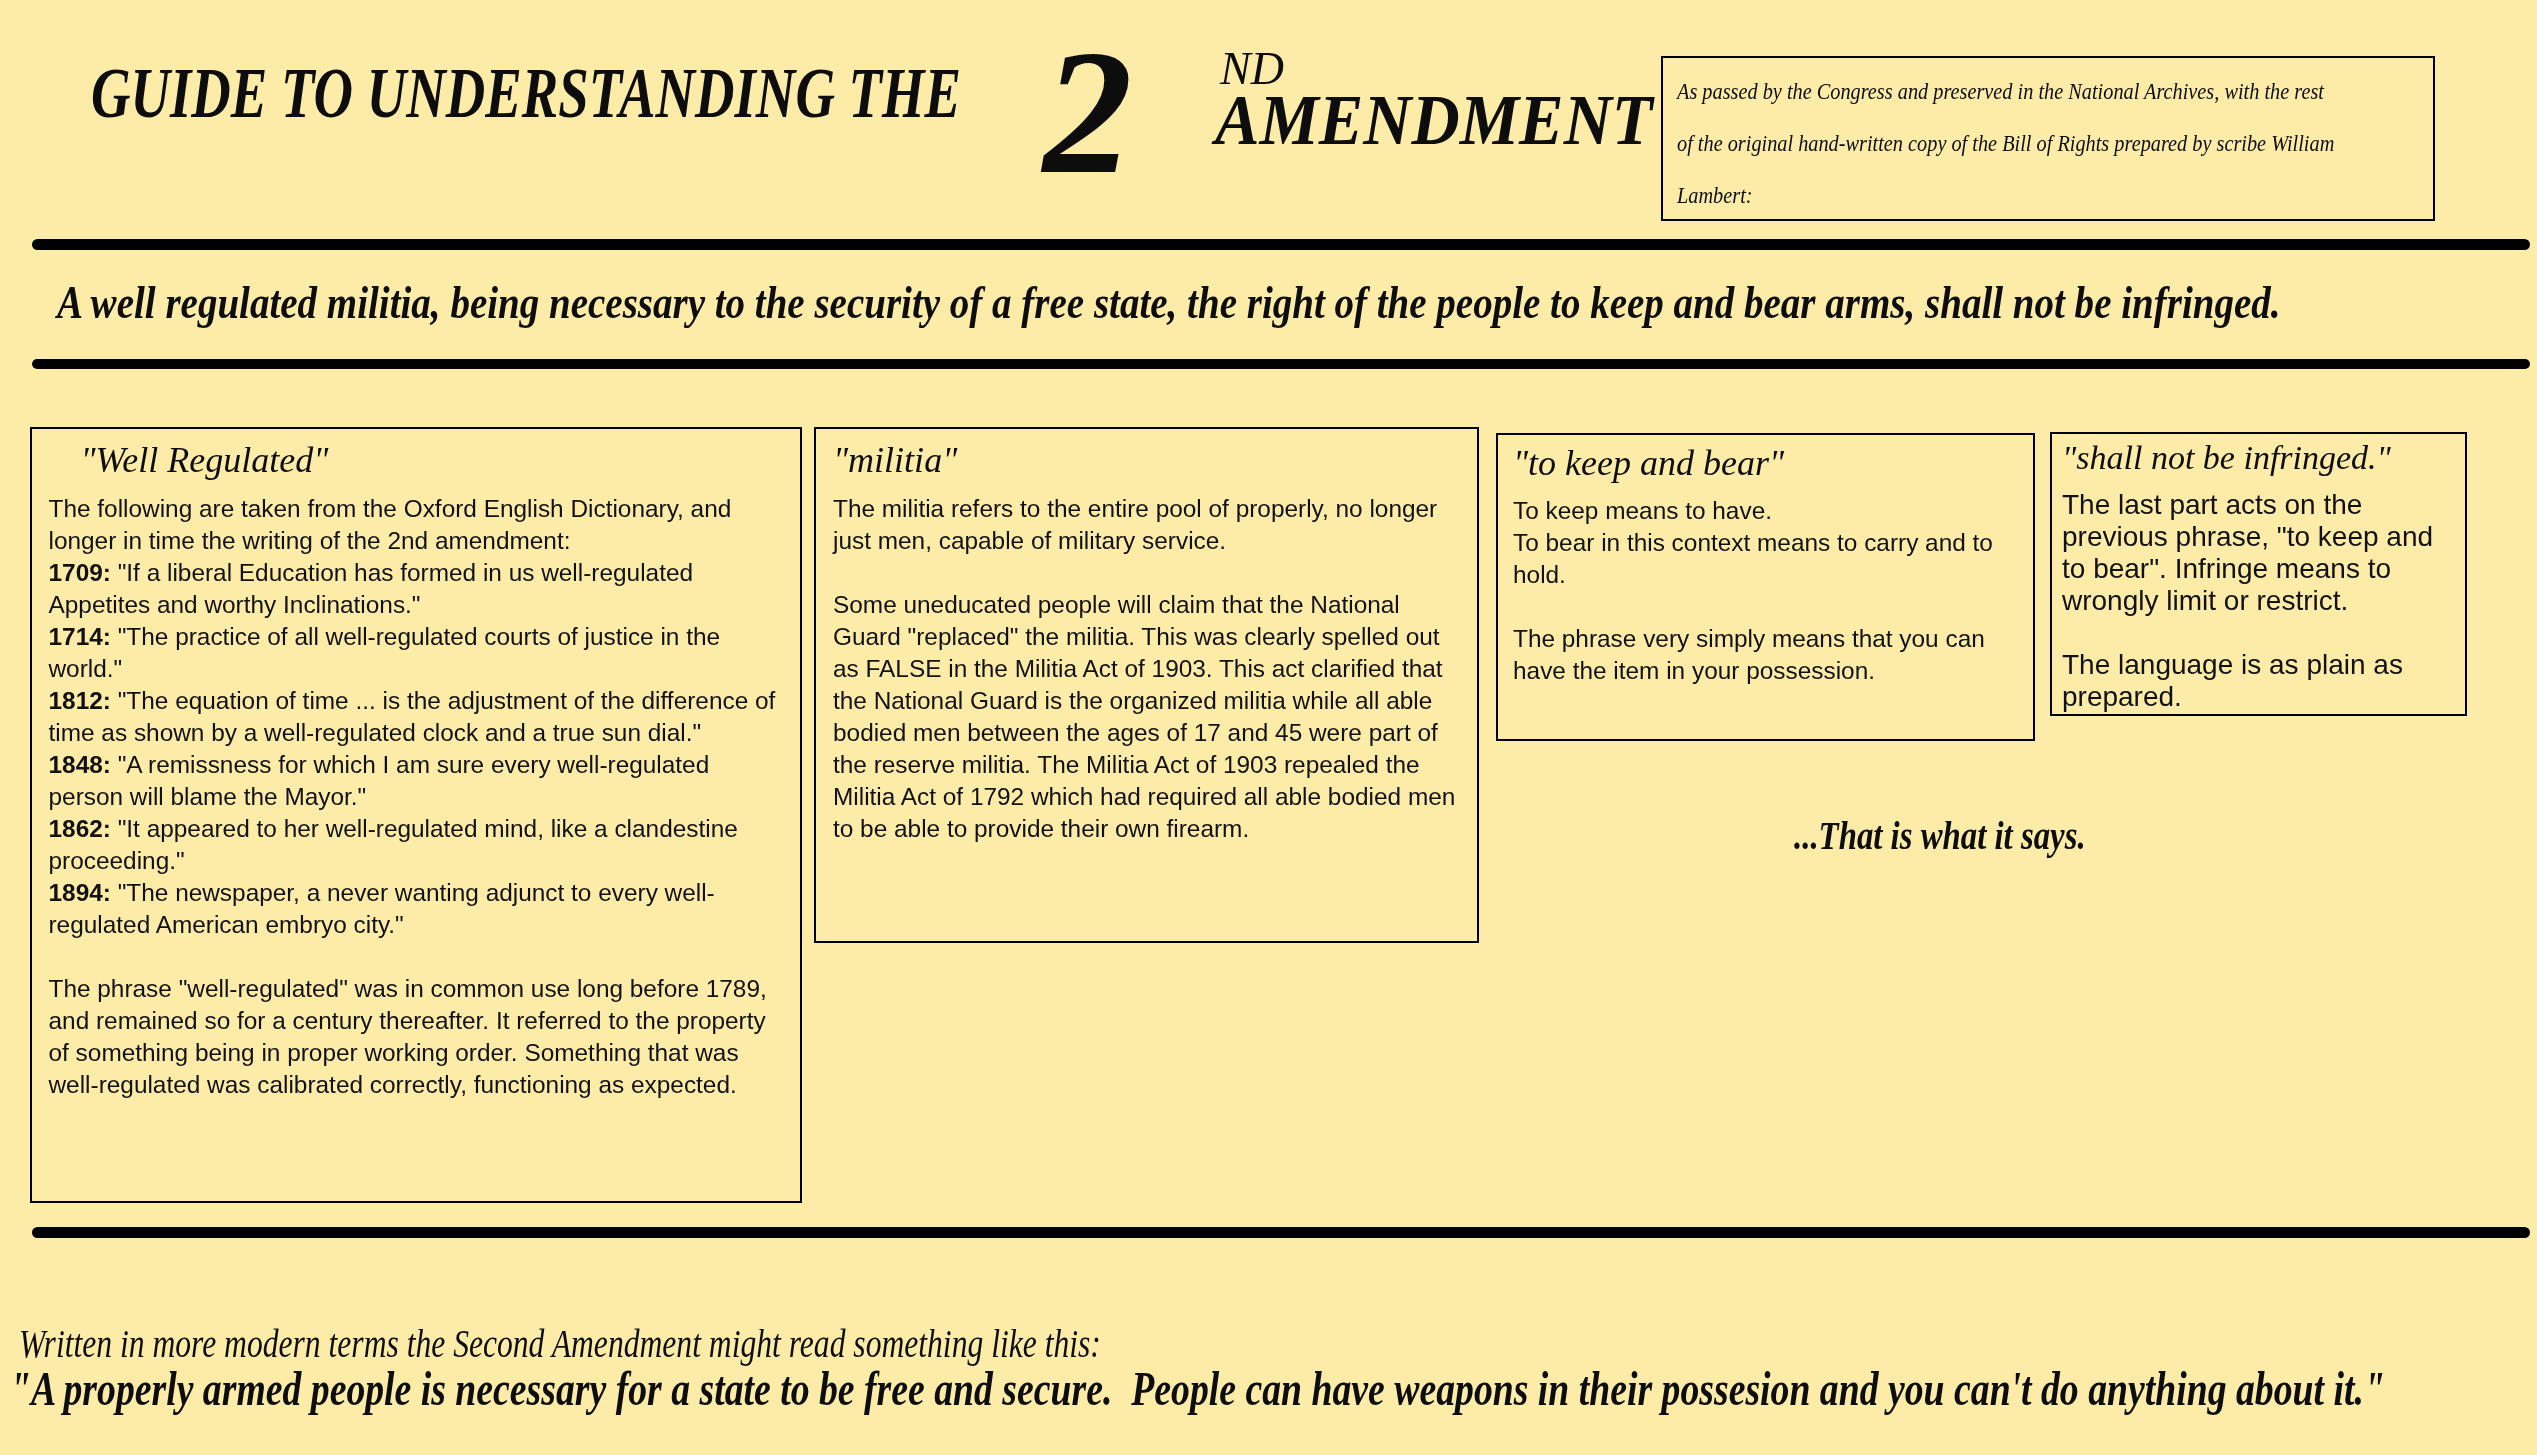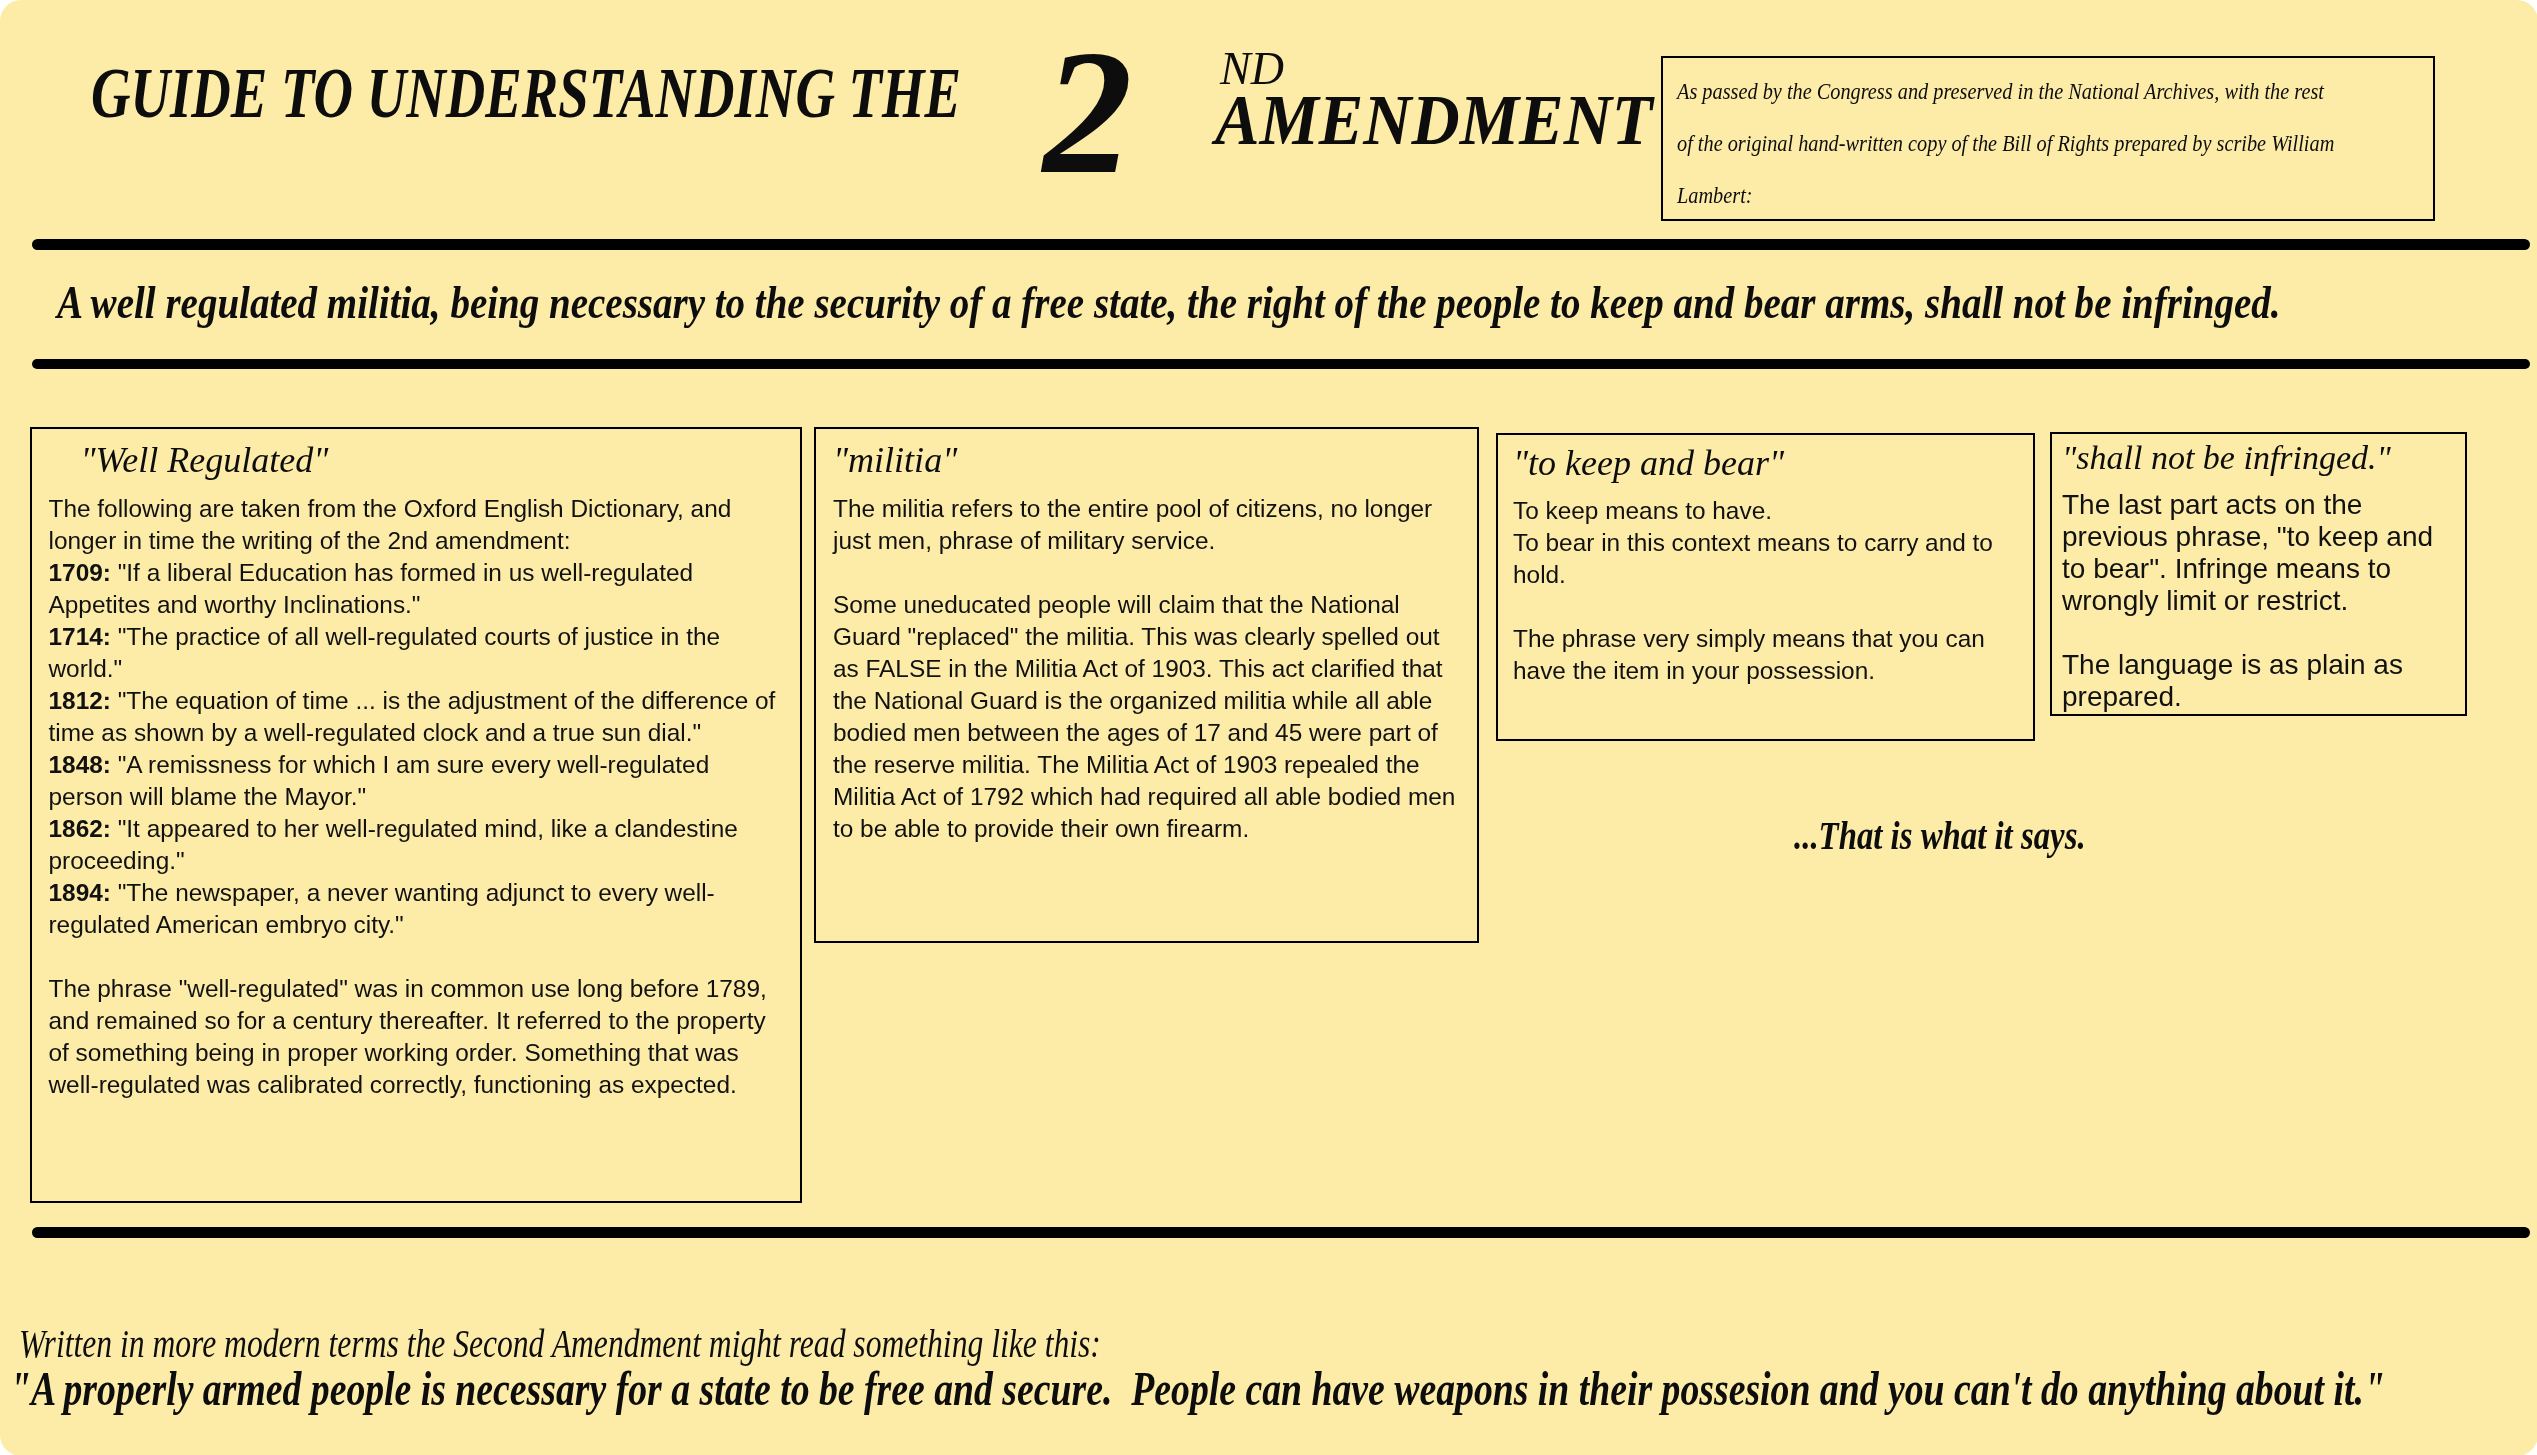--- a/index.html
+++ b/index.html
@@ -4,21 +4,20 @@
 <style>
   html, body { margin: 0; padding: 0; }
   .page {
     position: relative;
     width: 2538px;
     height: 1456px;
     background: #fdeca7;
     color: #0d0d0d;
     font-family: "Liberation Serif", serif;
     overflow: hidden;
-    border-radius: 21px;
   }
 
   
   .cond {
     display: inline-block;
     transform-origin: left top;
     white-space: pre;
   }
 
   
@@ -153,21 +152,21 @@
           <div class="quote-item"><strong>1862:</strong> "It appeared to her well-regulated mind, like a clandestine proceeding."</div>
           <div class="quote-item"><strong>1894:</strong> "The newspaper, a never wanting adjunct to every well-regulated American embryo city."</div>
         </div>
       <div class="para closing">The phrase "well-regulated" was in common use long before 1789, and remained so for a century thereafter. It referred to the property of something being in proper working order. Something that was well-regulated was calibrated correctly, functioning as expected.</div>
     </div>
   </div>
 
   <div class="info-box" id="box-militia">
     <div class="box-header">"militia"</div>
     <div class="box-body">
-        <div class="para">The militia refers to the entire pool of citizens, no longer just men, phrase of military service.</div>
+        <div class="para">The militia refers to the entire pool of properly, no longer just men, capable of military service.</div>
         <div class="para">Some uneducated people will claim that the National Guard "replaced" the militia.  This was clearly spelled out as FALSE in the Militia Act of 1903.  This act clarified that the National Guard is the organized militia while all able bodied men between the ages of 17 and 45 were part of the reserve militia.  The Militia Act of 1903 repealed the Militia Act of 1792 which had required all able bodied men to be able to provide their own firearm.</div>
       </div>
   </div>
 
   <div class="info-box" id="box-keep-bear">
     <div class="box-header">"to keep and bear"</div>
     <div class="box-body">
         <div class="para">To keep means to have.
 To bear in this context means to carry and to hold.</div>
         <div class="para">The phrase very simply means that you can have the item in your possession.</div>

